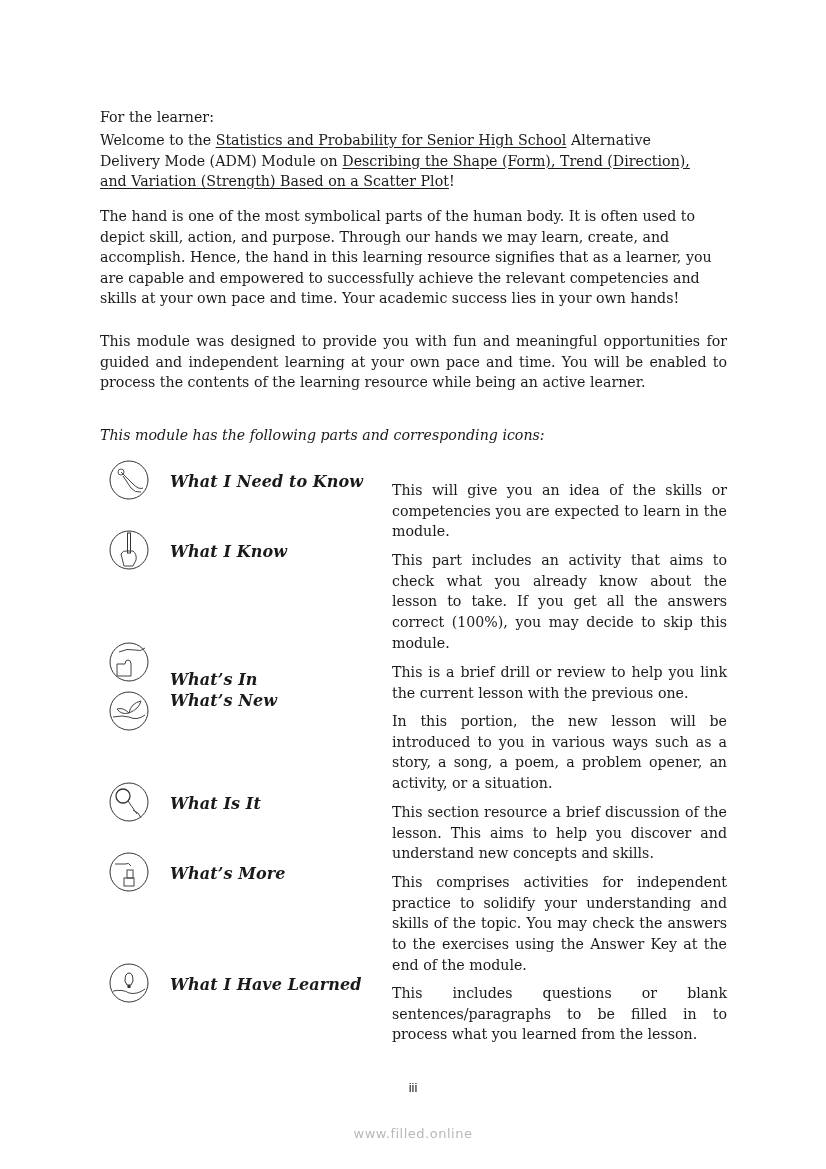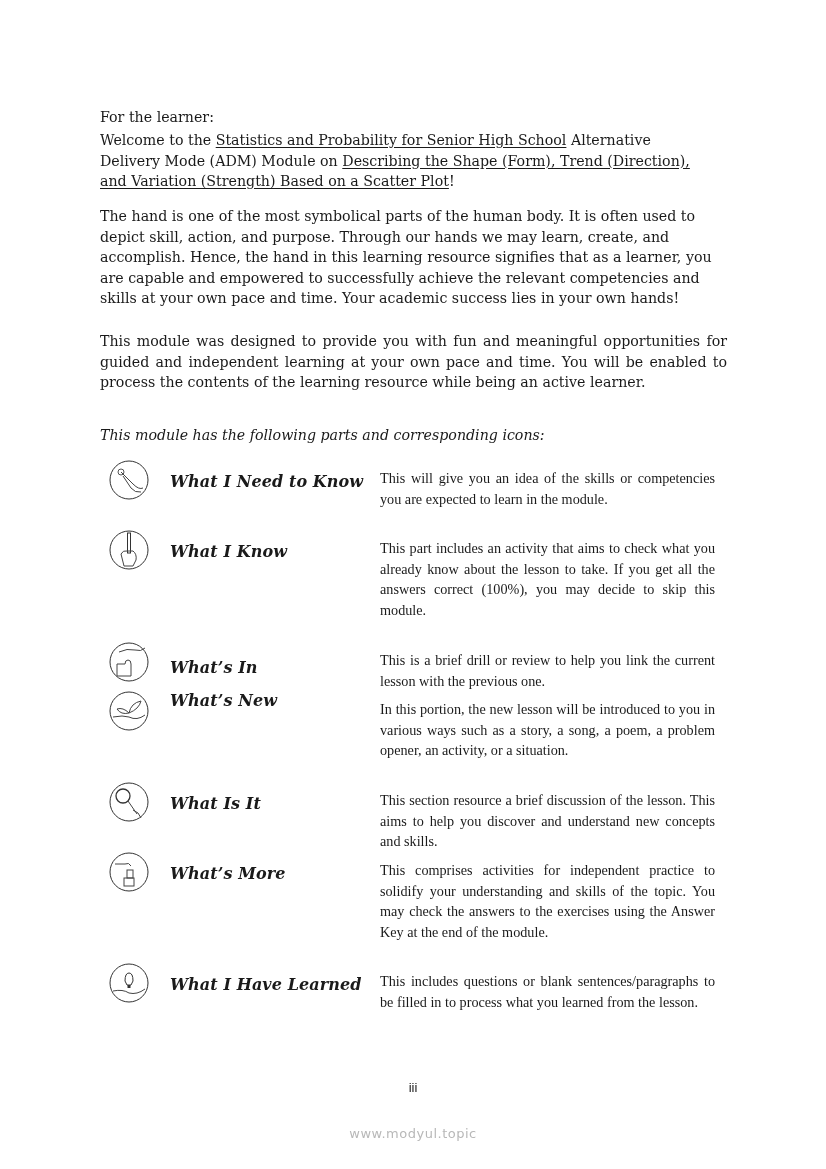--- a/index.html
+++ b/index.html
@@ -8,21 +8,21 @@
   .page { position: absolute; left: 100px; top: 0; width: 627px; }
   .p { font-size: 14.2px; line-height: 20.5px; margin: 0; }
   .justify { text-align: justify; }
   u { text-decoration: underline; text-underline-offset: 2px; }
   .row { position: absolute; left: 0; width: 627px; }
   .icon { position: absolute; left: 9px; width: 40px; height: 40px; }
   .icon svg { width: 40px; height: 40px; }
   .label { position: absolute; left: 70px; font-weight: bold; font-style: italic;
            font-size: 16px; font-family: "DejaVu Serif", serif; letter-spacing: 0.1px; }
   .desc { position: absolute; left: 276px; width: 335px; font-size: 14.2px; line-height: 20.7px;
-          text-align: justify; margin: 4px; font-family: Liberation Serif, serif; }
+          text-align: justify; margin: 16px; }
   .pagenum { position: absolute; top: 1080px; left: 0; width: 826px; text-align: center;
              font-family: Liberation Sans, sans-serif; font-size: 13px; color: #222; }
   .watermark { position: absolute; top: 1126px; left: 0; width: 826px; text-align: center;
                font-family: "DejaVu Sans", sans-serif; font-size: 13px; color: #b8b8b8; letter-spacing: 0.5px; }
 </style>
 </head>
 <body>
 
 <div class="page">
   <p class="p" style="position:absolute;top:107px;">For the learner:</p>
@@ -60,21 +60,21 @@
   </div>
 
   <div class="row" style="top:642px;">
     <span class="icon" style="top:0;">
       <svg viewBox="0 0 40 40">
           <circle cx="20" cy="20" r="19" fill="none" stroke="#333" stroke-width="1"></circle>
           <path d="M10 10 Q18 6 26 8 Q32 10 36 6" fill="none" stroke="#444" stroke-width="1"></path>
           <path d="M8 22 L16 22 Q16 18 19 18 Q22 18 22 22 L22 34 L8 34 Z" fill="none" stroke="#444" stroke-width="1"></path>
         </svg>
     </span>
-    <span class="label" style="top:16px;text-align:center;">What’s In</span>
+    <span class="label" style="top:28px;text-align:center;">What’s In</span>
     <p class="desc" style="top:4px;">This is a brief drill or review to help you link the current lesson with the previous one.</p>
   </div>
 
   <div class="row" style="top:691px;">
     <span class="icon" style="top:0;">
       <svg viewBox="0 0 40 40">
           <circle cx="20" cy="20" r="19" fill="none" stroke="#333" stroke-width="1"></circle>
           <path d="M20 22 Q22 12 32 10 Q30 18 20 22 Z M20 22 Q14 16 8 18 Q12 24 20 22" fill="none" stroke="#444" stroke-width="1"></path>
           <path d="M4 26 Q14 24 20 26 Q28 30 36 24" fill="none" stroke="#444" stroke-width="1"></path>
         </svg>
@@ -116,13 +116,13 @@
           <rect x="18.5" y="22" width="3" height="3" fill="#333"></rect>
           <path d="M4 28 Q14 26 20 30 Q28 32 36 26" fill="none" stroke="#444" stroke-width="1"></path>
         </svg>
     </span>
     <span class="label" style="top:12px;">What I Have Learned</span>
     <p class="desc" style="top:4px;">This includes questions or blank sentences/paragraphs to be filled in to process what you learned from the lesson.</p>
   </div>
 </div>
 
 <div class="pagenum">iii</div>
-<div class="watermark">www.modyul.topic</div>
+<div class="watermark">www.filled.online</div>
 
 </body></html>

